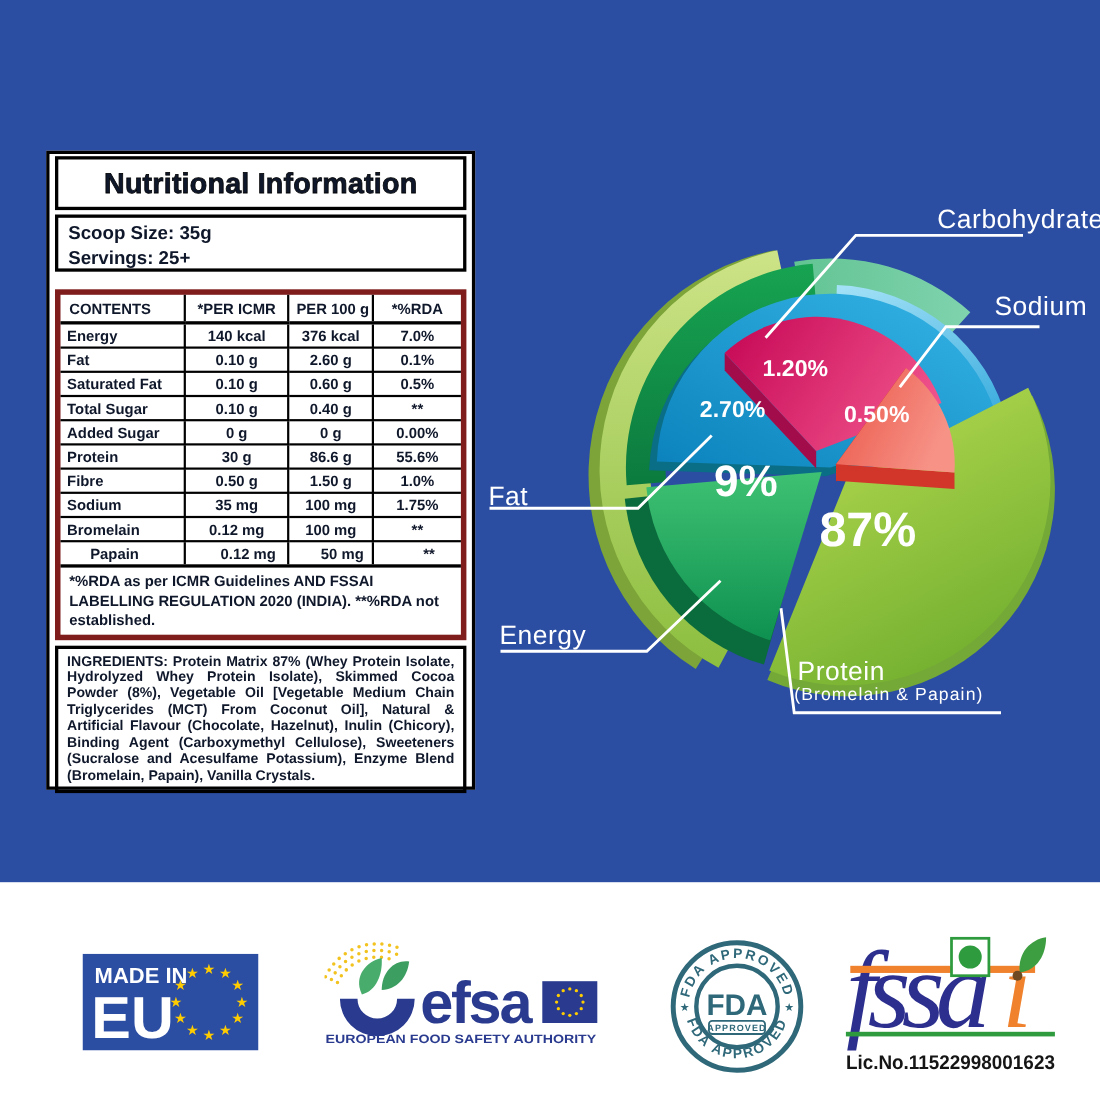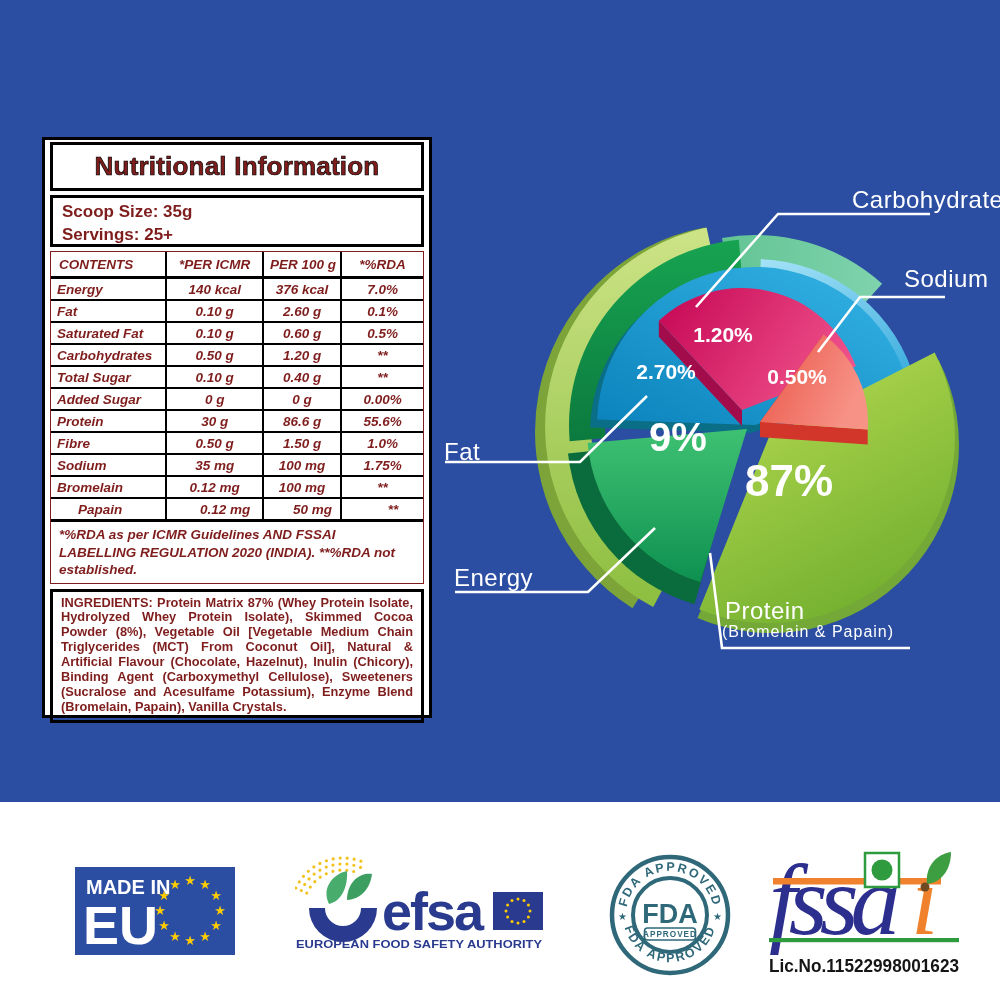--- a/index.html
+++ b/index.html
@@ -6,31 +6,31 @@
   .stage{
     position:relative;width:1000px;height:1000px;overflow:hidden;
     background:#2B4DA2;font-family:"Liberation Sans",sans-serif;
   }
   .bottom-strip{position:absolute;left:0;top:802px;width:1000px;height:198px;background:#ffffff;}
 
   
   .card{
     position:absolute;left:42px;top:137px;width:390px;height:581px;
     background:#fff;border:3px solid #000;box-sizing:border-box;
-    padding:2px 5px;color:#7f1d1d;
+    padding:2px 5px;color:#0f172a;
   }
   .title-box{
     border:3px solid #000;height:43px;display:flex;align-items:center;justify-content:center;
     font-size:26px;font-weight:bold;-webkit-text-stroke:0.7px #000;letter-spacing:0.2px;
   }
   .scoop-box{
     border:3px solid #000;margin-top:4px;padding:3px 9px;
     font-size:17px;font-weight:bold;line-height:1.33;box-sizing:border-box;height:52px;
   }
-  .table-wrap{border:1px solid #7f1d1d;margin-top:4px;font-style:italic;}
+  .table-wrap{border:5px solid #7f1d1d;margin-top:16px;}
   table.nut{border-collapse:collapse;width:100%;table-layout:fixed;}
   table.nut th,table.nut td{
     border:2px solid #000;font-size:13.5px;font-weight:bold;
     padding:1px 6px;height:18px;text-align:center;overflow:hidden;white-space:nowrap;
   }
   table.nut th{height:22px;}
   table.nut tr.head th{border-bottom:3px solid #000;}
   table.nut th:first-child,table.nut td:first-child{text-align:left;}
   table.nut th:first-child{padding-left:8px;}
   table.nut tr th:first-child,table.nut tr td:first-child{border-left:none;}
@@ -97,26 +97,20 @@
               <td>2.60 g</td>
               <td>0.1%</td>
             </tr>
         <tr>
               <td>Saturated Fat</td>
               <td>0.10 g</td>
               <td>0.60 g</td>
               <td>0.5%</td>
             </tr>
         <tr>
-              <td>Carbohydrates</td>
-              <td>0.50 g</td>
-              <td>1.20 g</td>
-              <td>**</td>
-            </tr>
-        <tr>
               <td>Total Sugar</td>
               <td>0.10 g</td>
               <td>0.40 g</td>
               <td>**</td>
             </tr>
         <tr>
               <td>Added Sugar</td>
               <td>0 g</td>
               <td>0 g</td>
               <td>0.00%</td>

